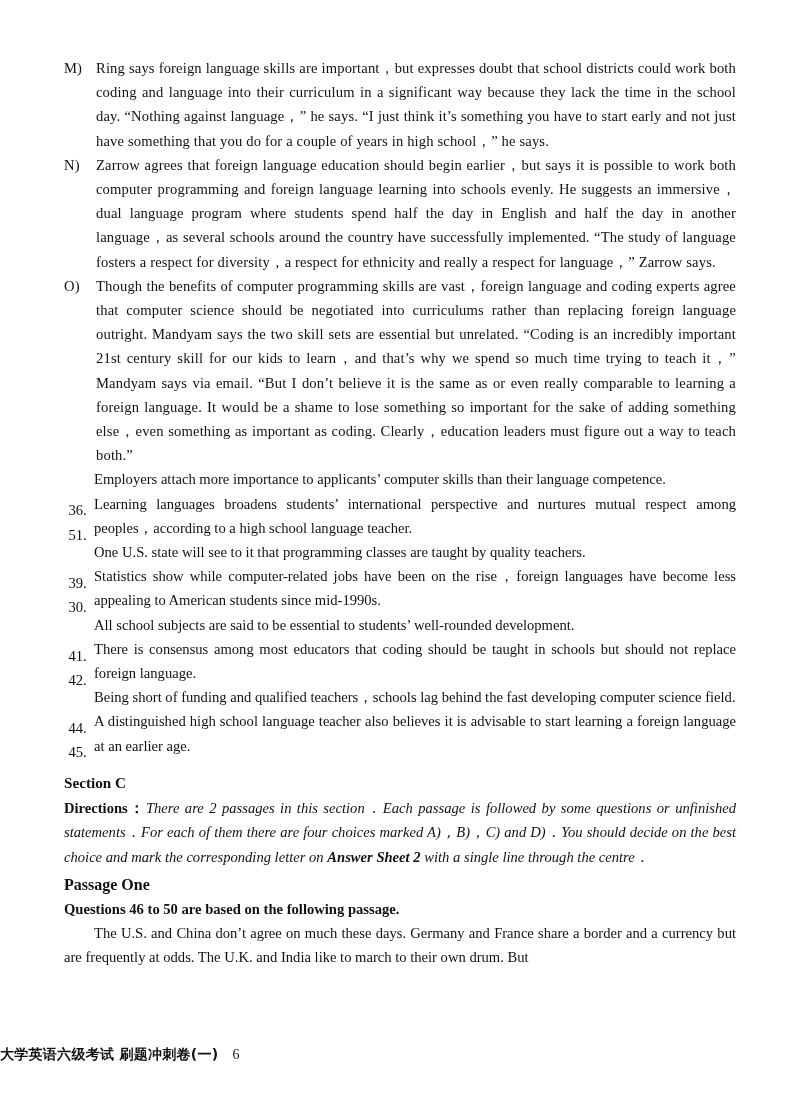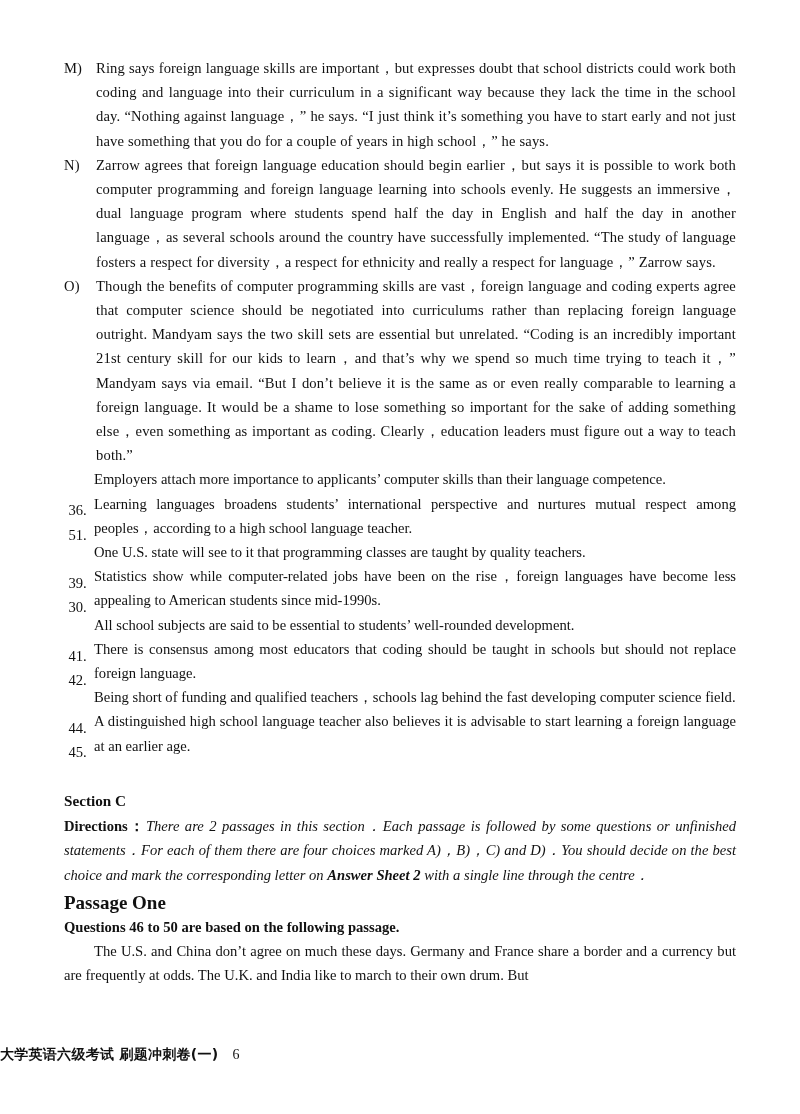--- a/index.html
+++ b/index.html
@@ -68,21 +68,21 @@
     text-align: center;
     font-size: 14.6px;
     margin-top: 27px;
   }
 
   
   .section-head {
     font-size: 15.2px;
     font-weight: bold;
     line-height: 24.2px;
-    margin-top: 31px;
+    margin-top: 13px;
     margin-bottom: 1px;
   }
 
   
   .directions {
     font-size: 14.6px;
     line-height: 24.2px;
     text-align: justify;
     text-justify: inter-word;
     font-style: italic;
@@ -91,21 +91,21 @@
   .directions .dir-label {
     font-style: normal;
     font-weight: bold;
   }
   .directions .bi {
     font-weight: bold;
     font-style: italic;
   }
 
   .passage-title {
-    font-size: 19px;
+    font-size: 16px;
     font-weight: bold;
     line-height: 24.2px;
     margin-top: 4px;
   }
   .questions-line {
     font-size: 14.6px;
     font-weight: bold;
     line-height: 24.2px;
   }
 

